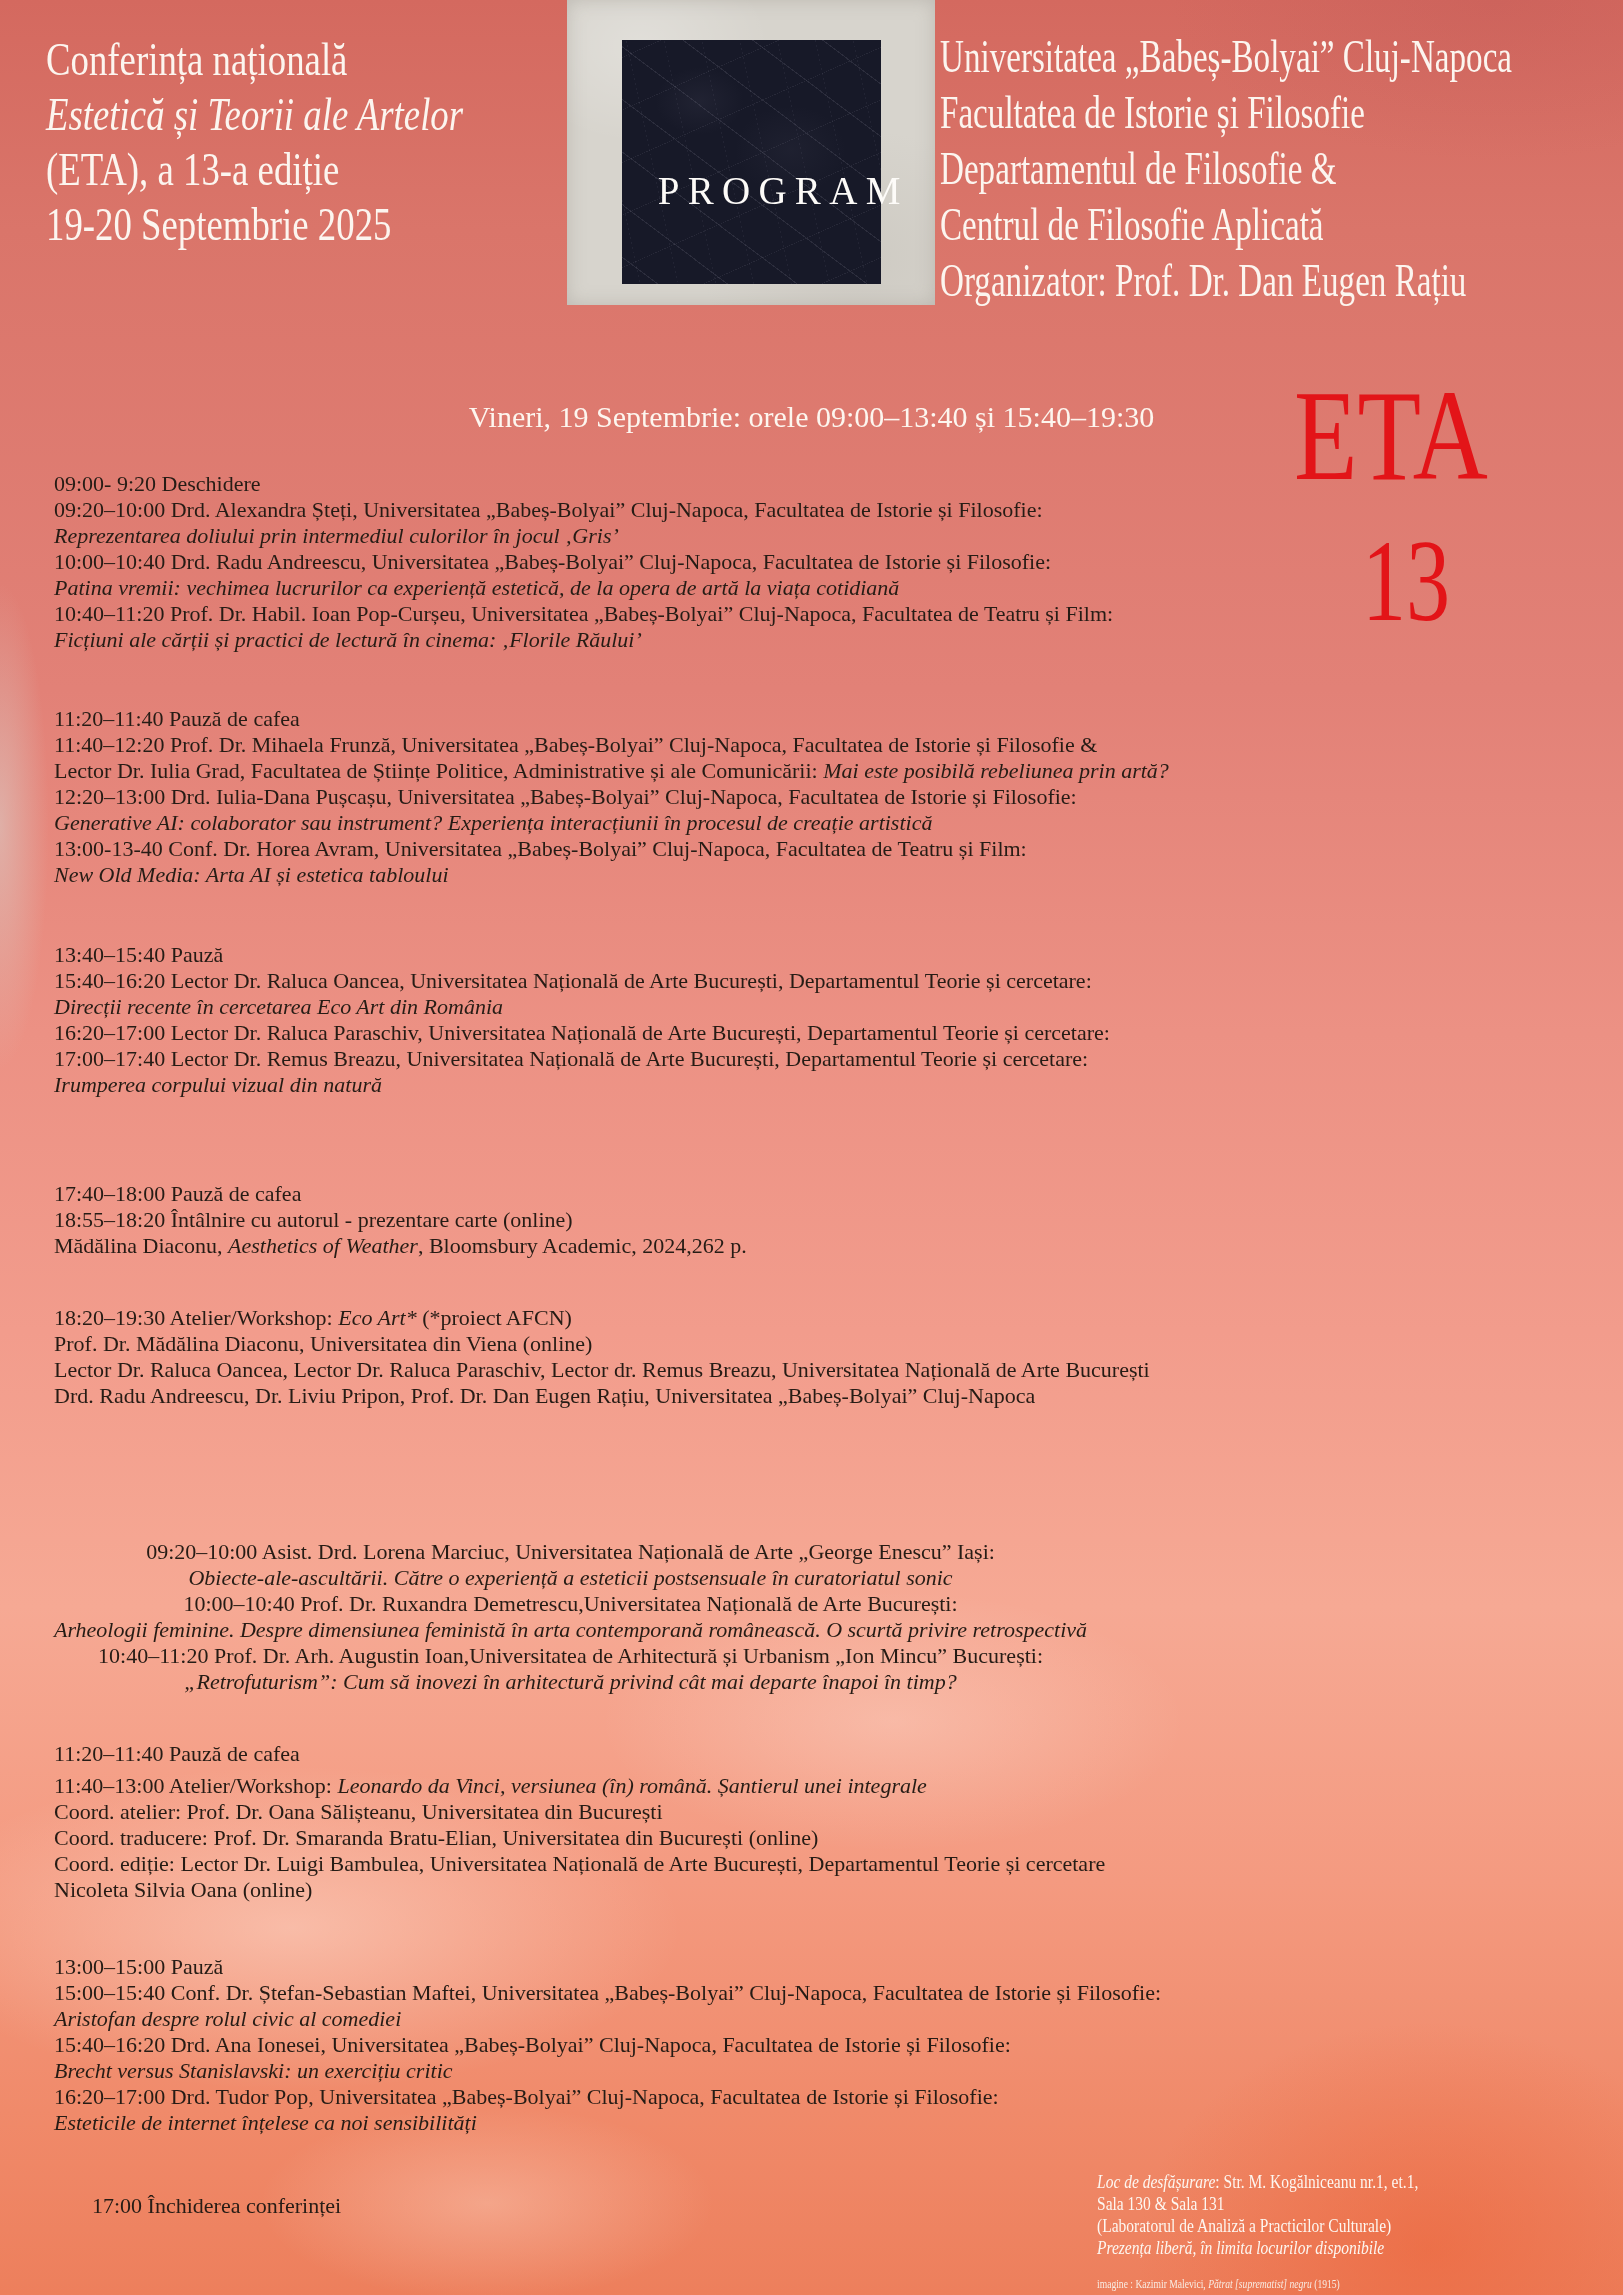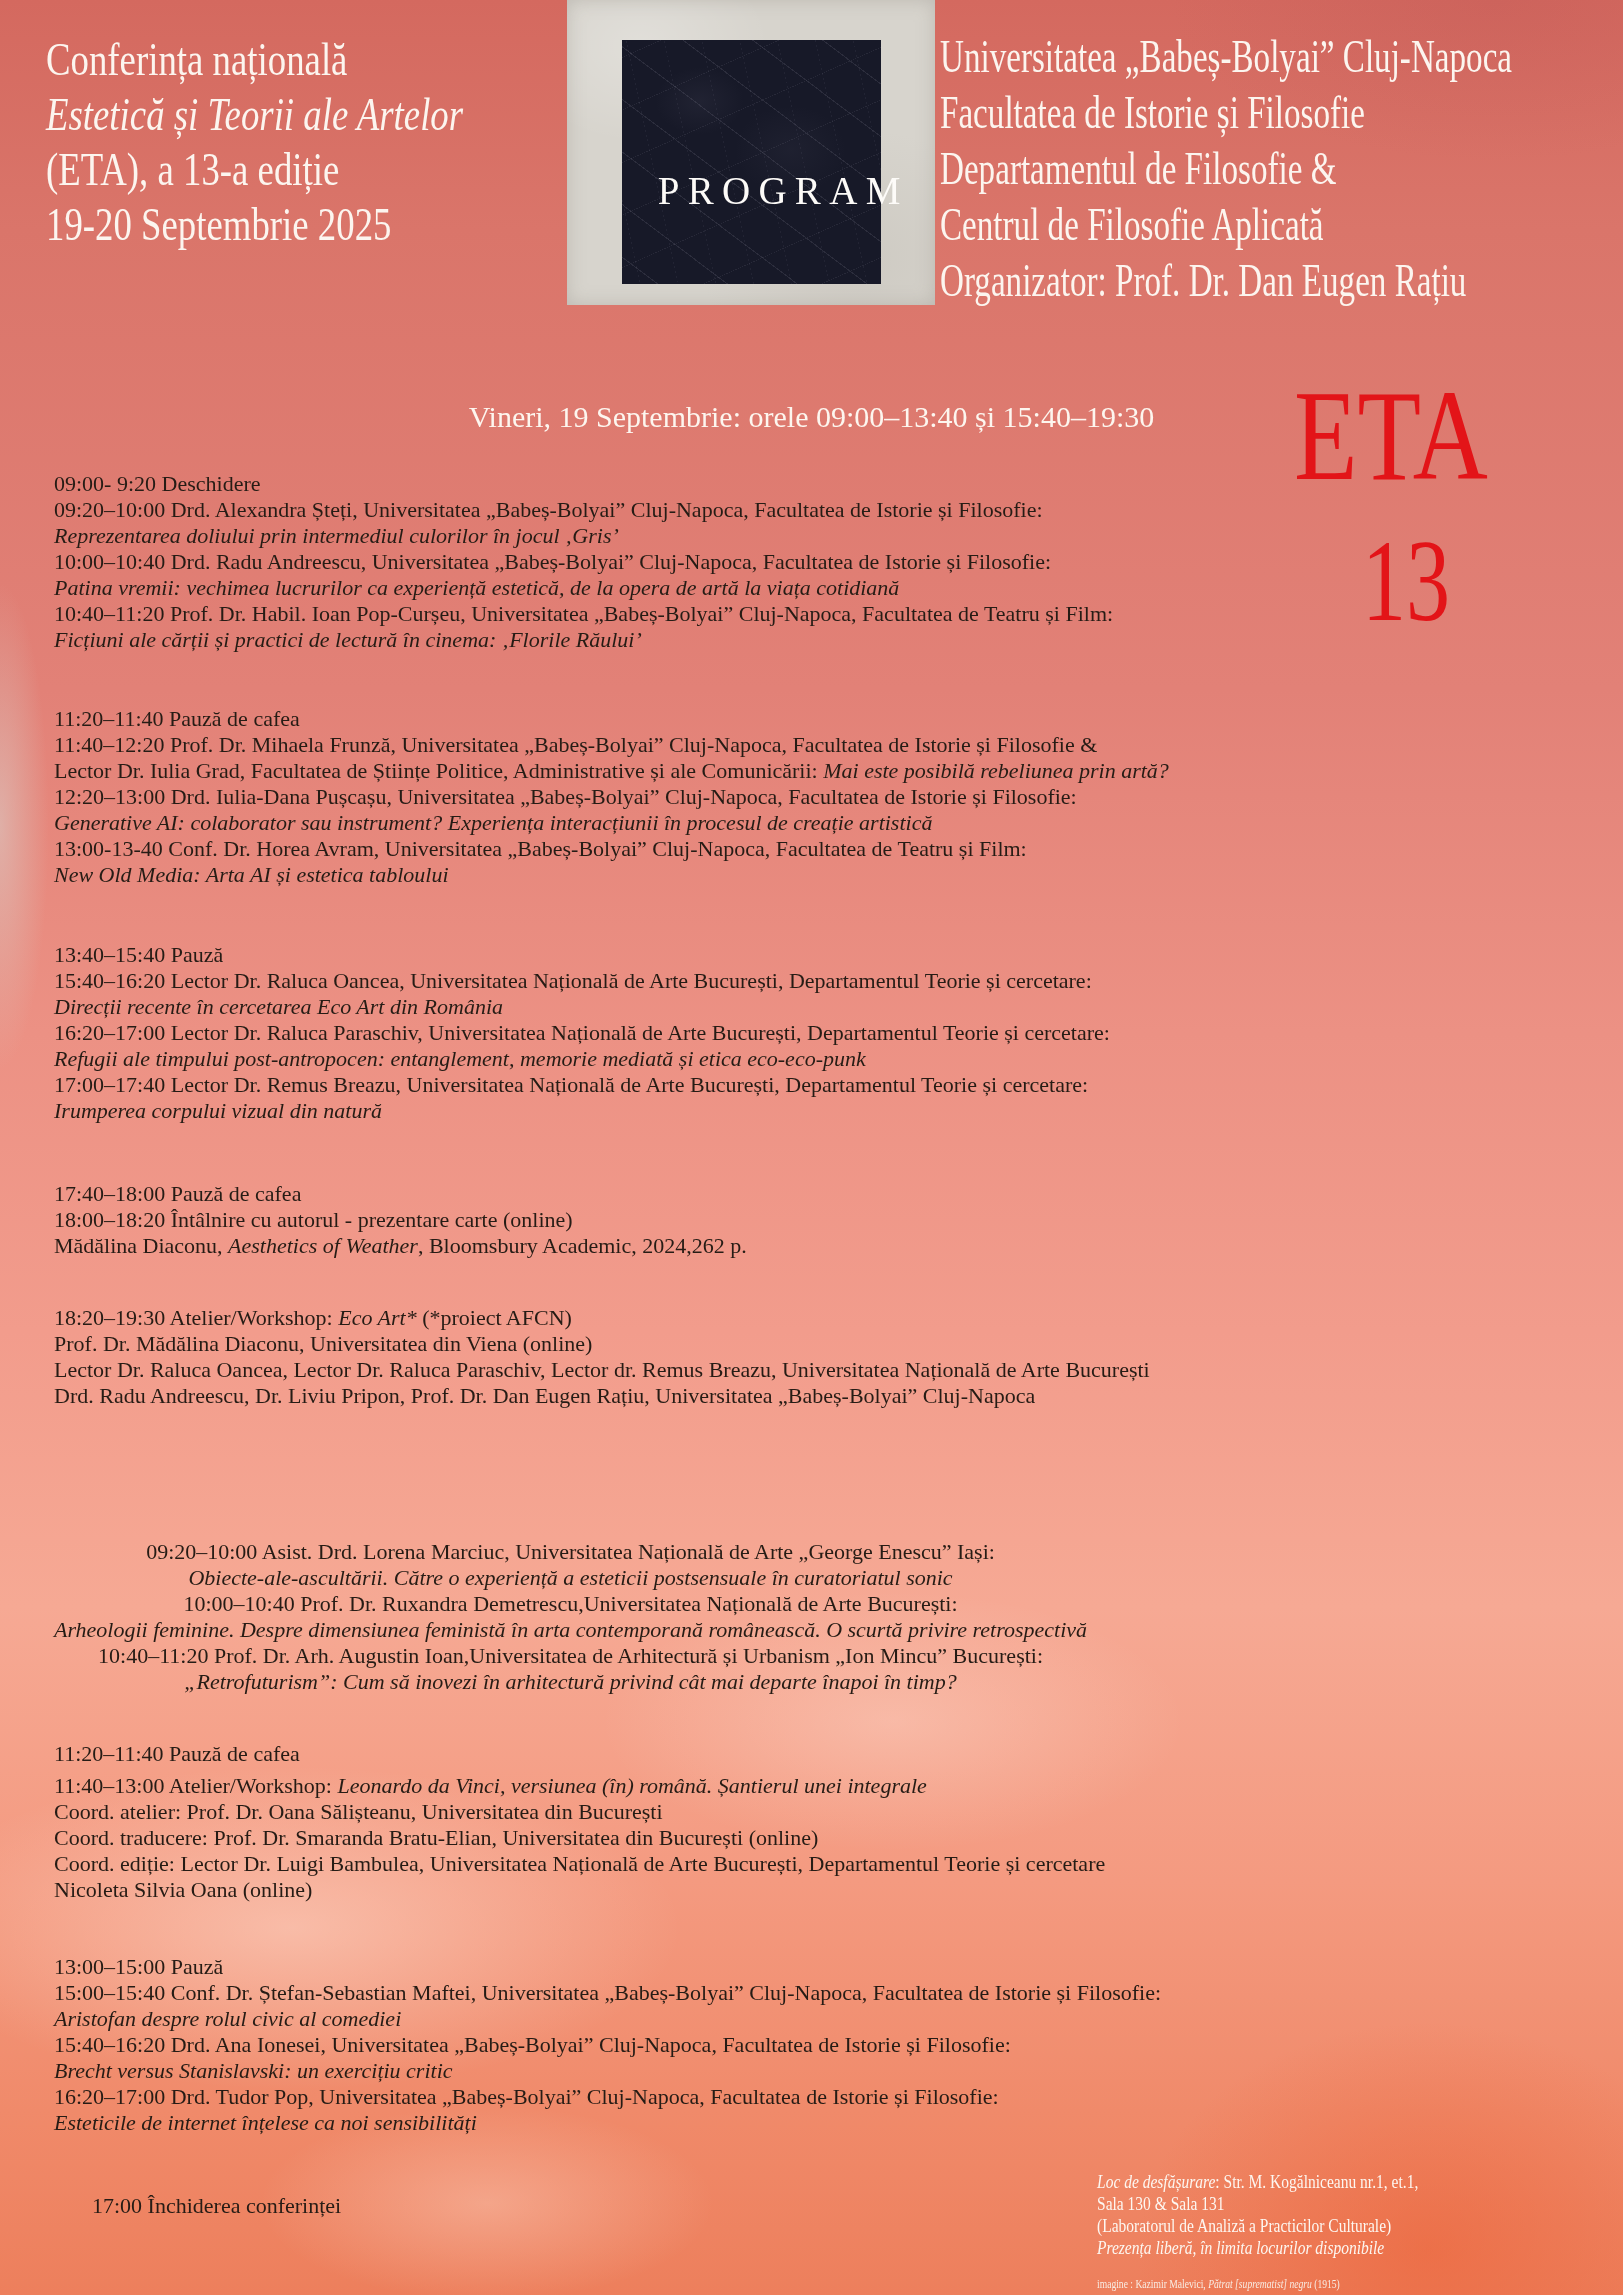--- a/index.html
+++ b/index.html
@@ -110,27 +110,26 @@
       <div class="line"><span>12:20–13:00 Drd. Iulia-Dana Pușcașu, Universitatea „Babeș-Bolyai” Cluj-Napoca, Facultatea de Istorie și Filosofie:</span></div>
       <div class="line"><span class="it">Generative AI: colaborator sau instrument? Experiența interacțiunii în procesul de creație artistică</span></div>
       <div class="line"><span>13:00-13-40 Conf. Dr. Horea Avram, Universitatea „Babeș-Bolyai” Cluj-Napoca, Facultatea de Teatru și Film:</span></div>
       <div class="line"><span class="it">New Old Media: Arta AI și estetica tabloului</span></div>
     </div>
     <div class="group" style="top: 942px;">
       <div class="line"><span>13:40–15:40 Pauză</span></div>
       <div class="line"><span>15:40–16:20 Lector Dr. Raluca Oancea, Universitatea Națională de Arte București, Departamentul Teorie și cercetare:</span></div>
       <div class="line"><span class="it">Direcții recente în cercetarea Eco Art din România</span></div>
       <div class="line"><span>16:20–17:00 Lector Dr. Raluca Paraschiv, Universitatea Națională de Arte București, Departamentul Teorie și cercetare:</span></div>
-      <div class="line"><span class="it">Refugii ale timpului post-antropocen: entanglement, memorie mediată și etica eco-eco-punk</span></div>
       <div class="line"><span>17:00–17:40 Lector Dr. Remus Breazu, Universitatea Națională de Arte București, Departamentul Teorie și cercetare:</span></div>
       <div class="line"><span class="it">Irumperea corpului vizual din natură</span></div>
     </div>
     <div class="group" style="top: 1181px;">
       <div class="line"><span>17:40–18:00 Pauză de cafea</span></div>
-      <div class="line"><span>18:00–18:20 Întâlnire cu autorul - prezentare carte (online)</span></div>
+      <div class="line"><span>18:55–18:20 Întâlnire cu autorul - prezentare carte (online)</span></div>
       <div class="line"><span>Mădălina Diaconu, </span><span class="it">Aesthetics of Weather</span><span>, Bloomsbury Academic, 2024,262 p.</span></div>
     </div>
     <div class="group" style="top: 1305px;">
       <div class="line"><span>18:20–19:30 Atelier/Workshop: </span><span class="it">Eco Art*</span><span> (*proiect AFCN)</span></div>
       <div class="line"><span>Prof. Dr. Mădălina Diaconu, Universitatea din Viena (online)</span></div>
       <div class="line"><span>Lector Dr. Raluca Oancea, Lector Dr. Raluca Paraschiv, Lector dr. Remus Breazu, Universitatea Națională de Arte București</span></div>
       <div class="line"><span>Drd. Radu Andreescu, Dr. Liviu Pripon, Prof. Dr. Dan Eugen Rațiu, Universitatea „Babeș-Bolyai” Cluj-Napoca</span></div>
     </div>
     <div class="group" style="top: 1539px; text-align: center;">
       <div class="line"><span>09:20–10:00 Asist. Drd. Lorena Marciuc, Universitatea Națională de Arte „George Enescu” Iași:</span></div>

